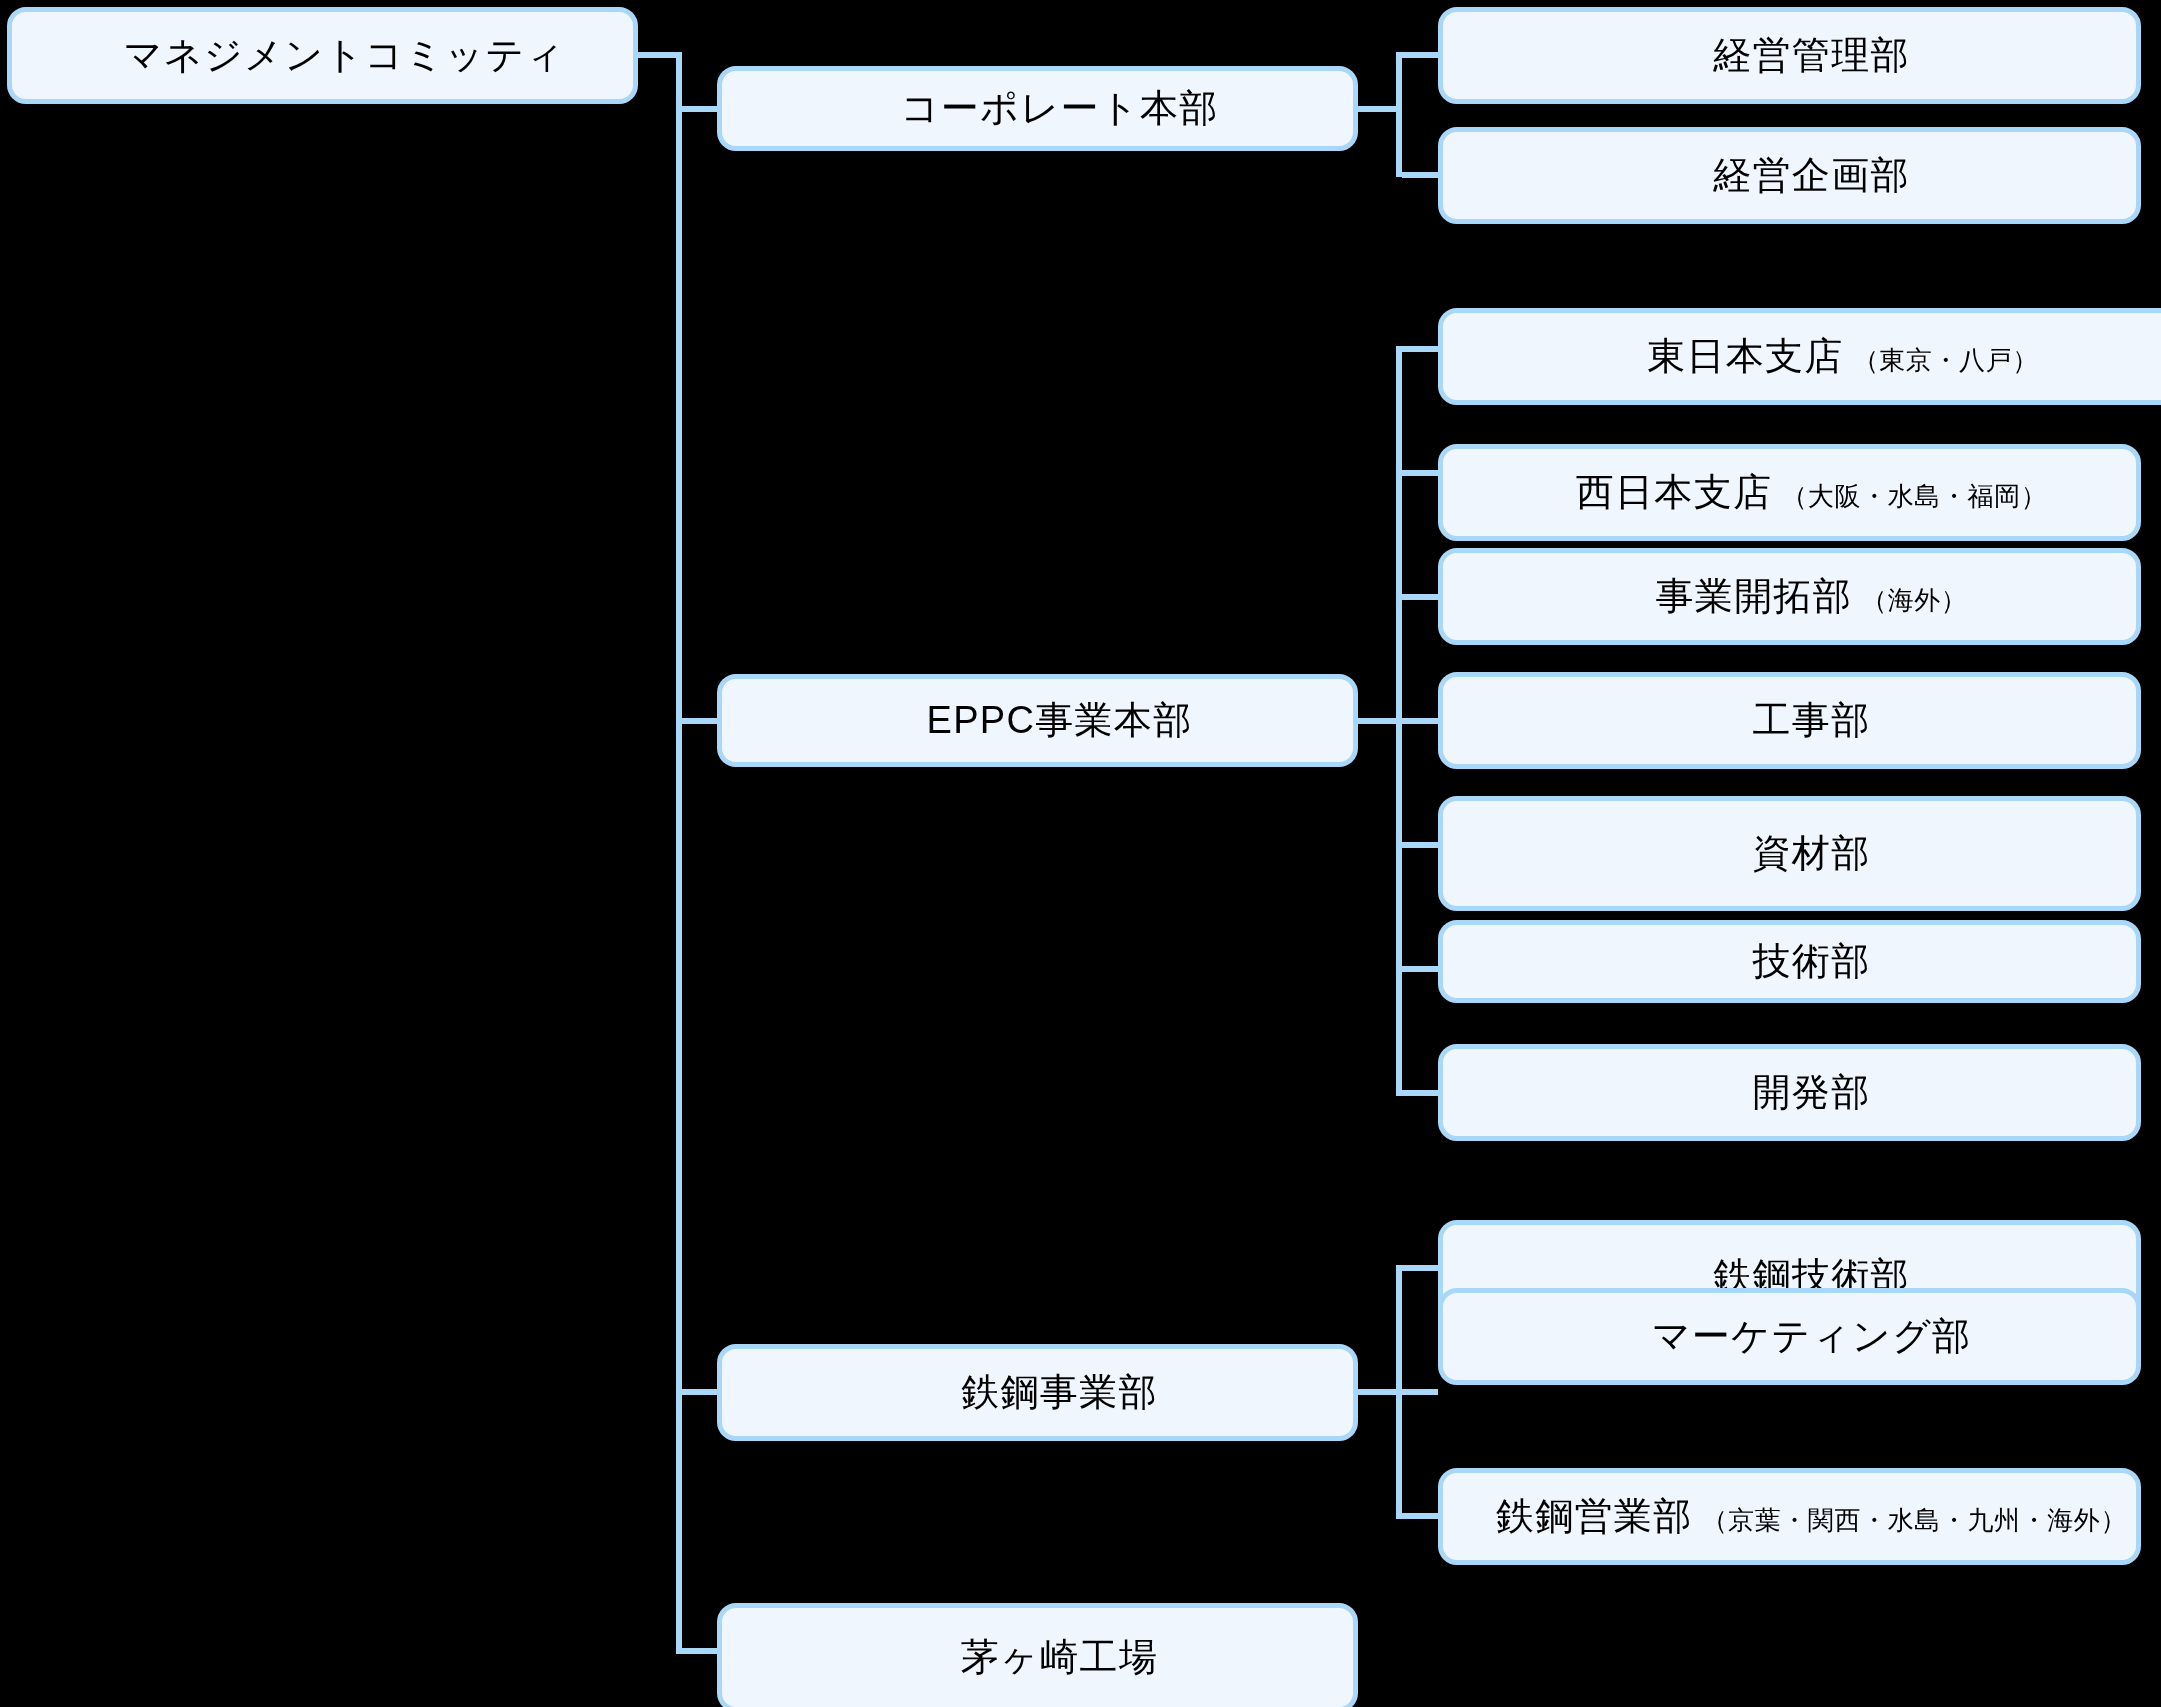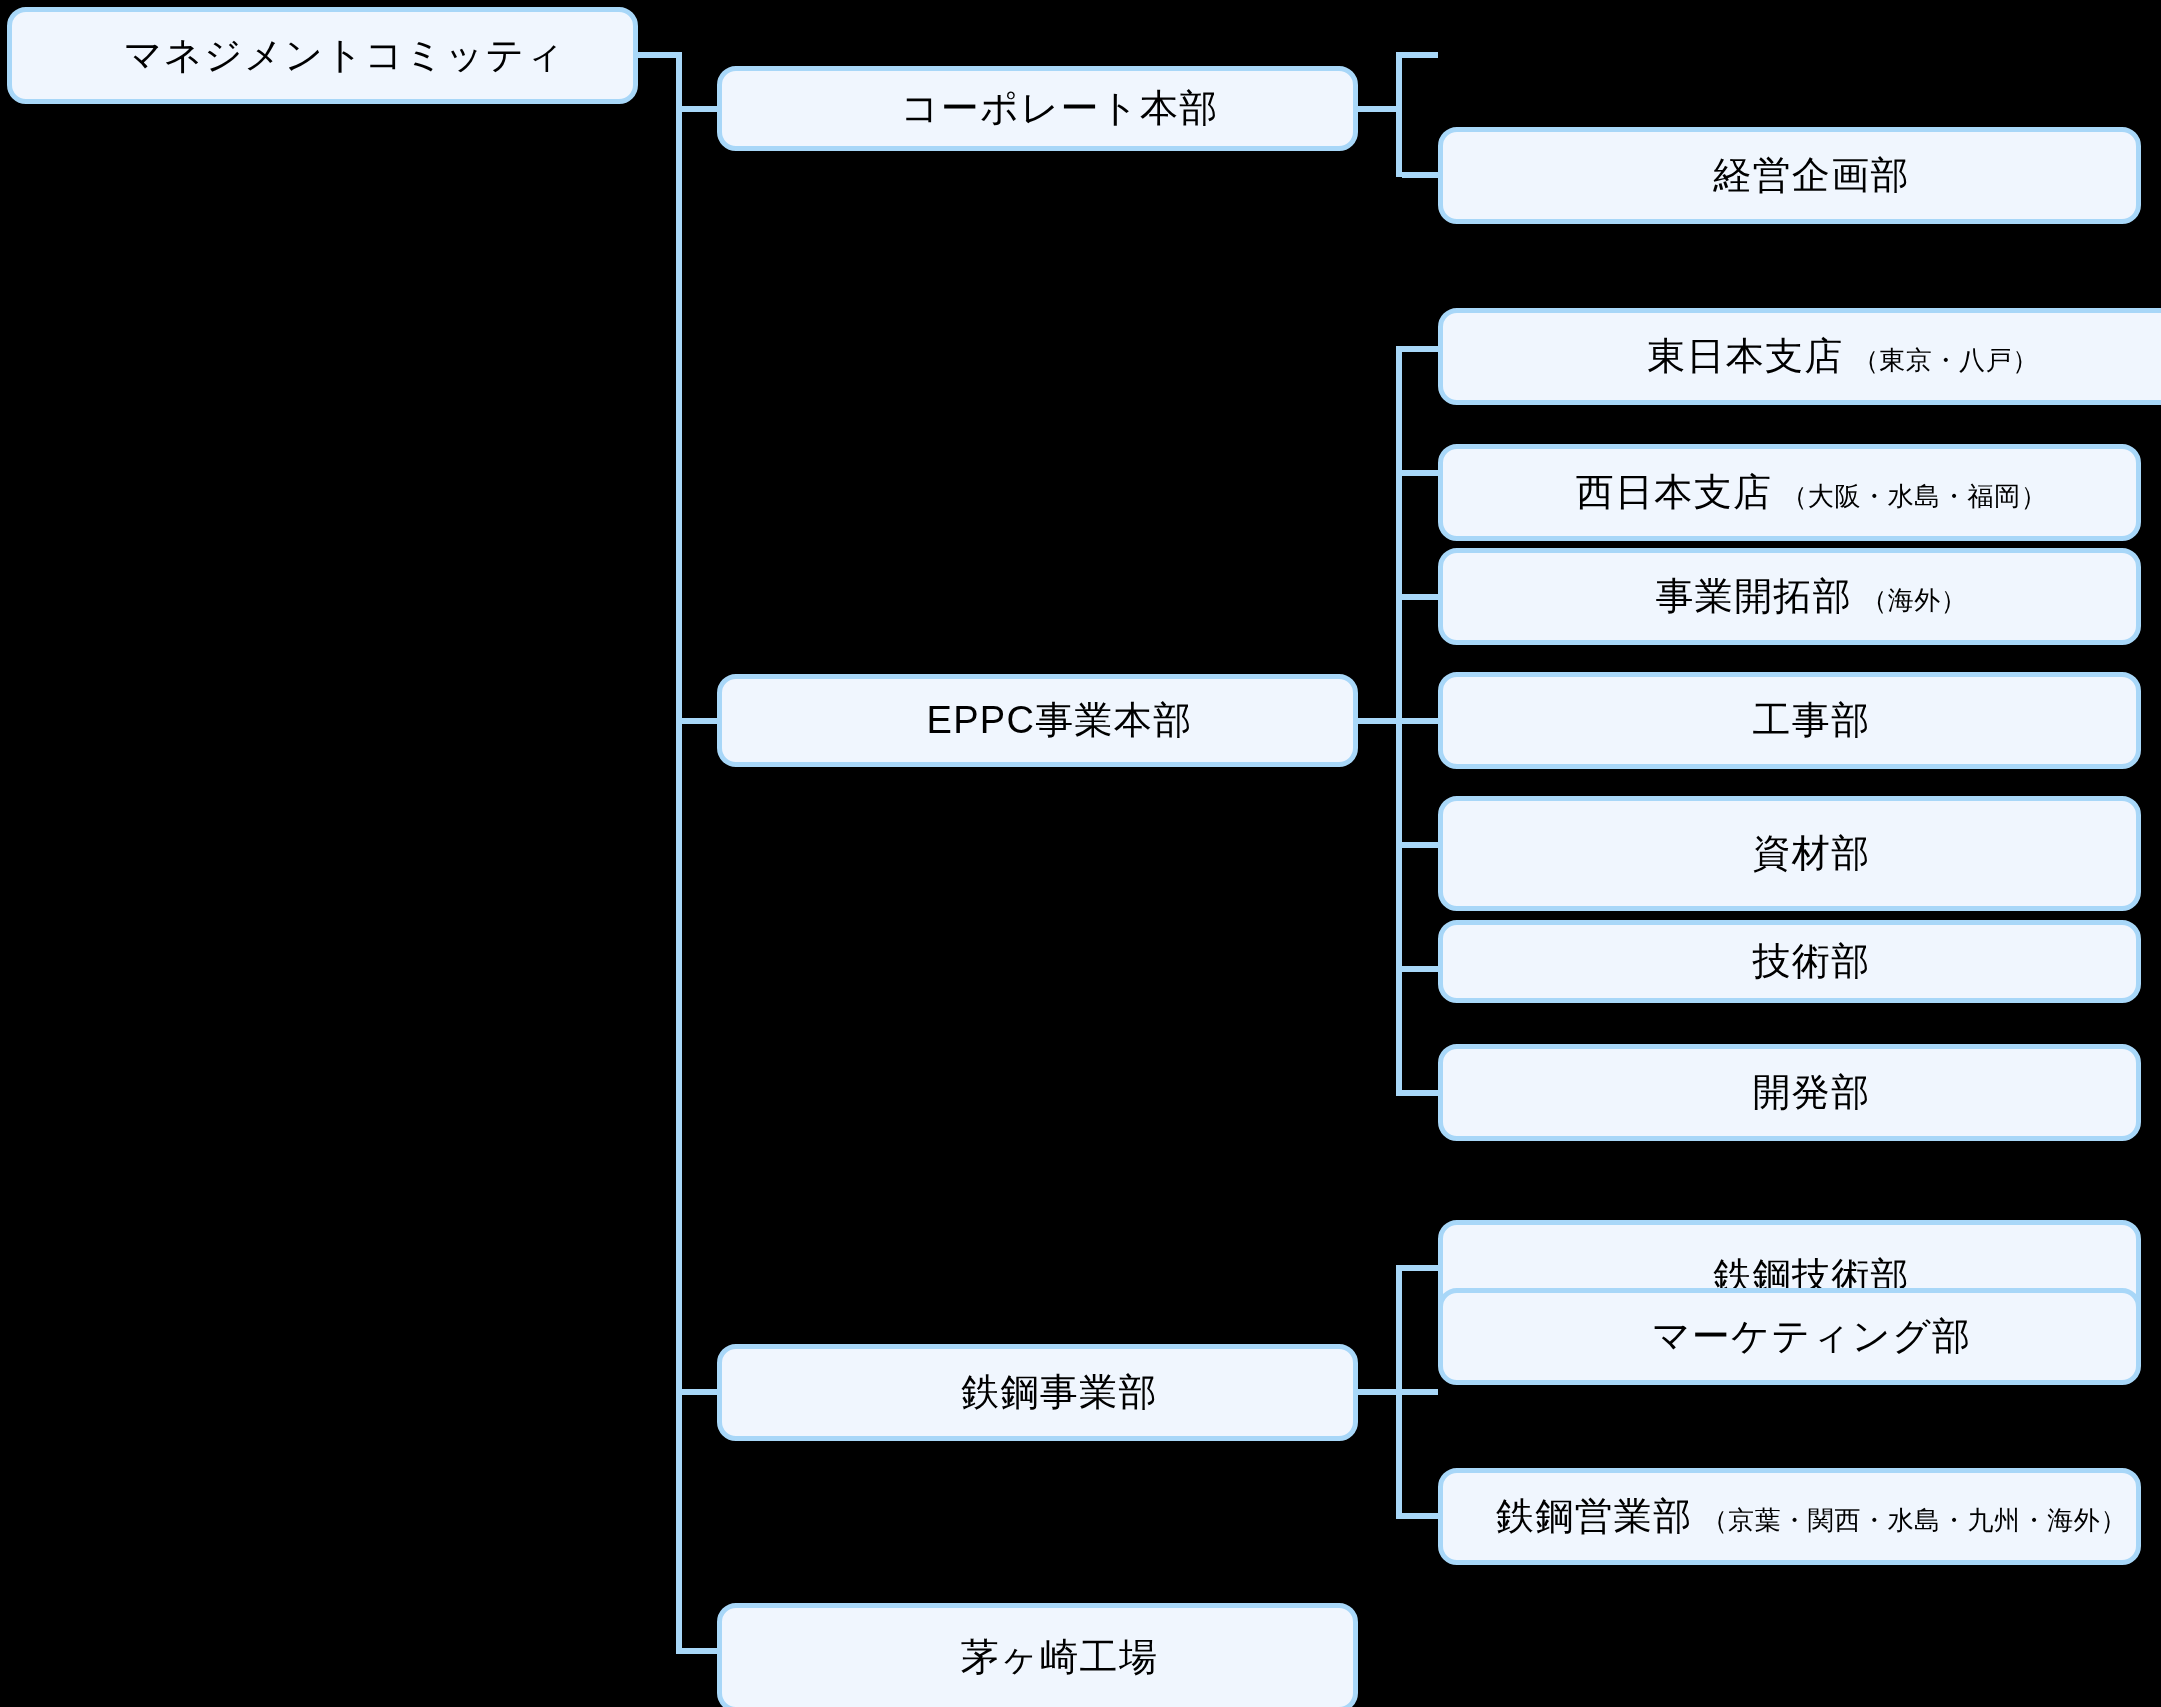--- a/index.html
+++ b/index.html
@@ -84,20 +84,25 @@
       <span class="main">鉄鋼事業部</span>
     </span>
   </div>
 
   <div class="box" style="left:717px;top:1603px;width:641px;height:109px">
     <span class="line-wrap">
       <span class="main">茅ヶ崎工場</span>
     </span>
   </div>
 
+  <div class="box" style="left:1438px;top:7px;width:703px;height:97px">
+    <span class="line-wrap">
+      <span class="main">経営管理部</span>
+    </span>
+  </div>
   <div class="box" style="left:1438px;top:127px;width:703px;height:97px">
     <span class="line-wrap">
       <span class="main">経営企画部</span>
     </span>
   </div>
 
   <div class="box" style="left:1438px;top:308px;width:766px;height:97px">
     <span class="line-wrap">
       <span class="main">東日本支店</span><span class="sub">（東京・八戸）</span>
     </span>

